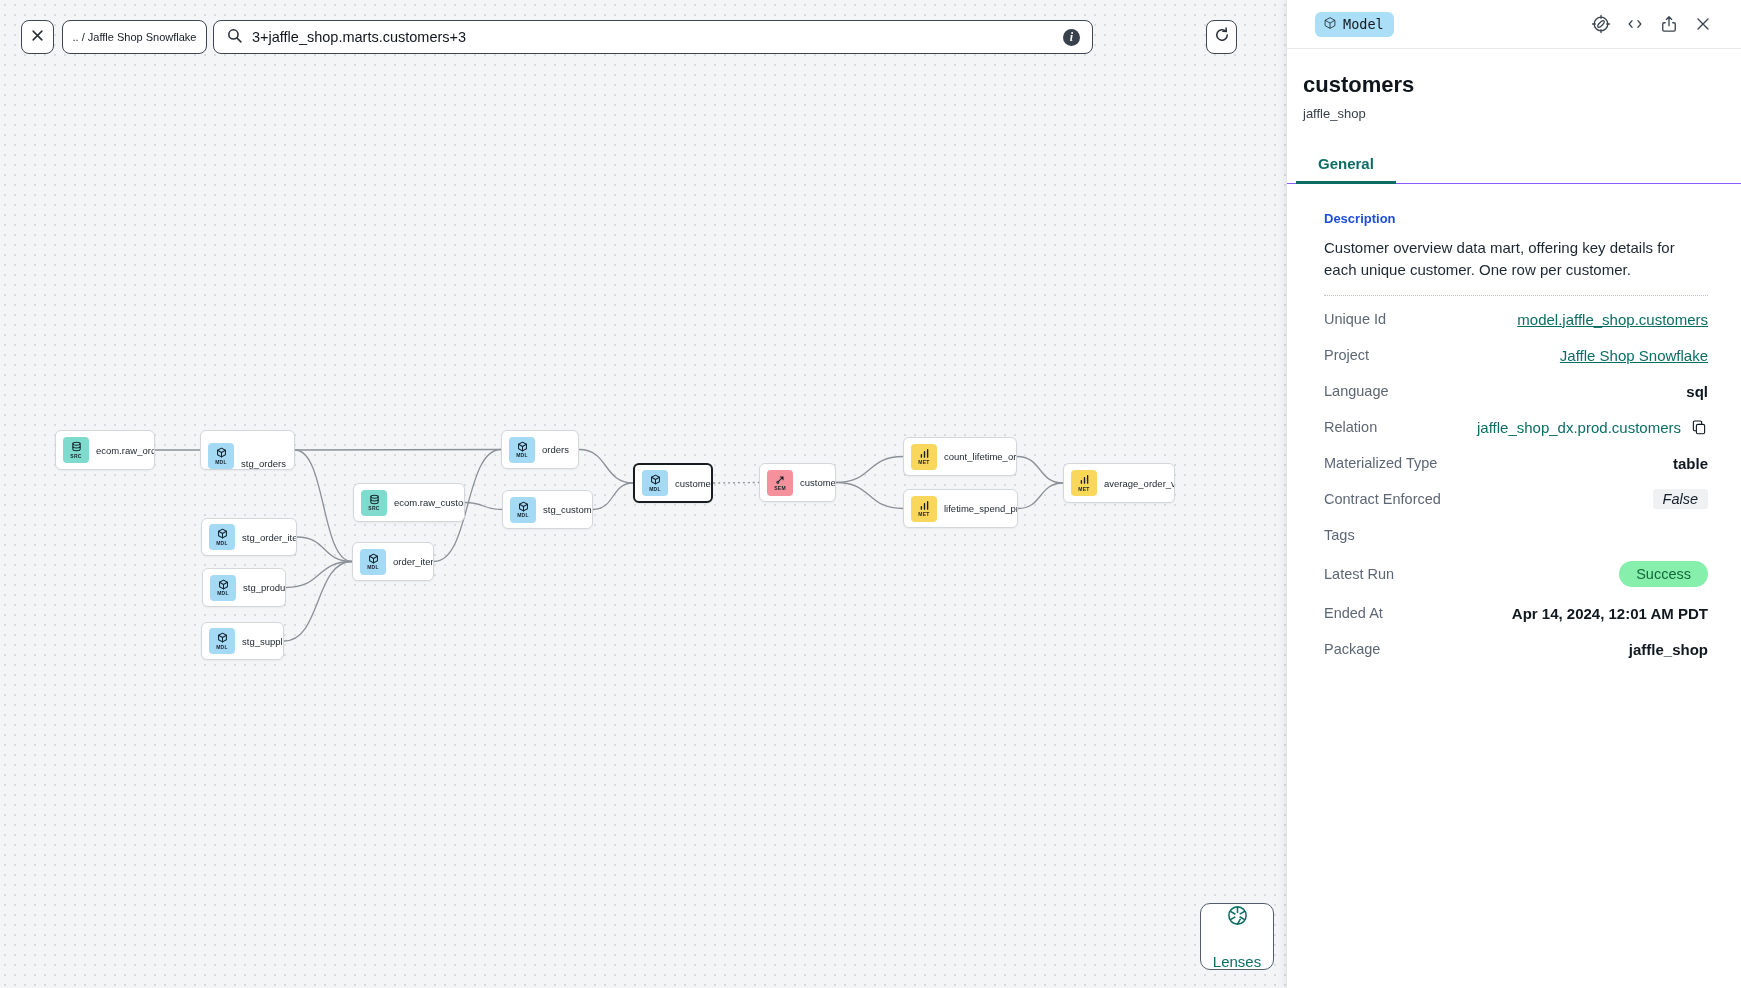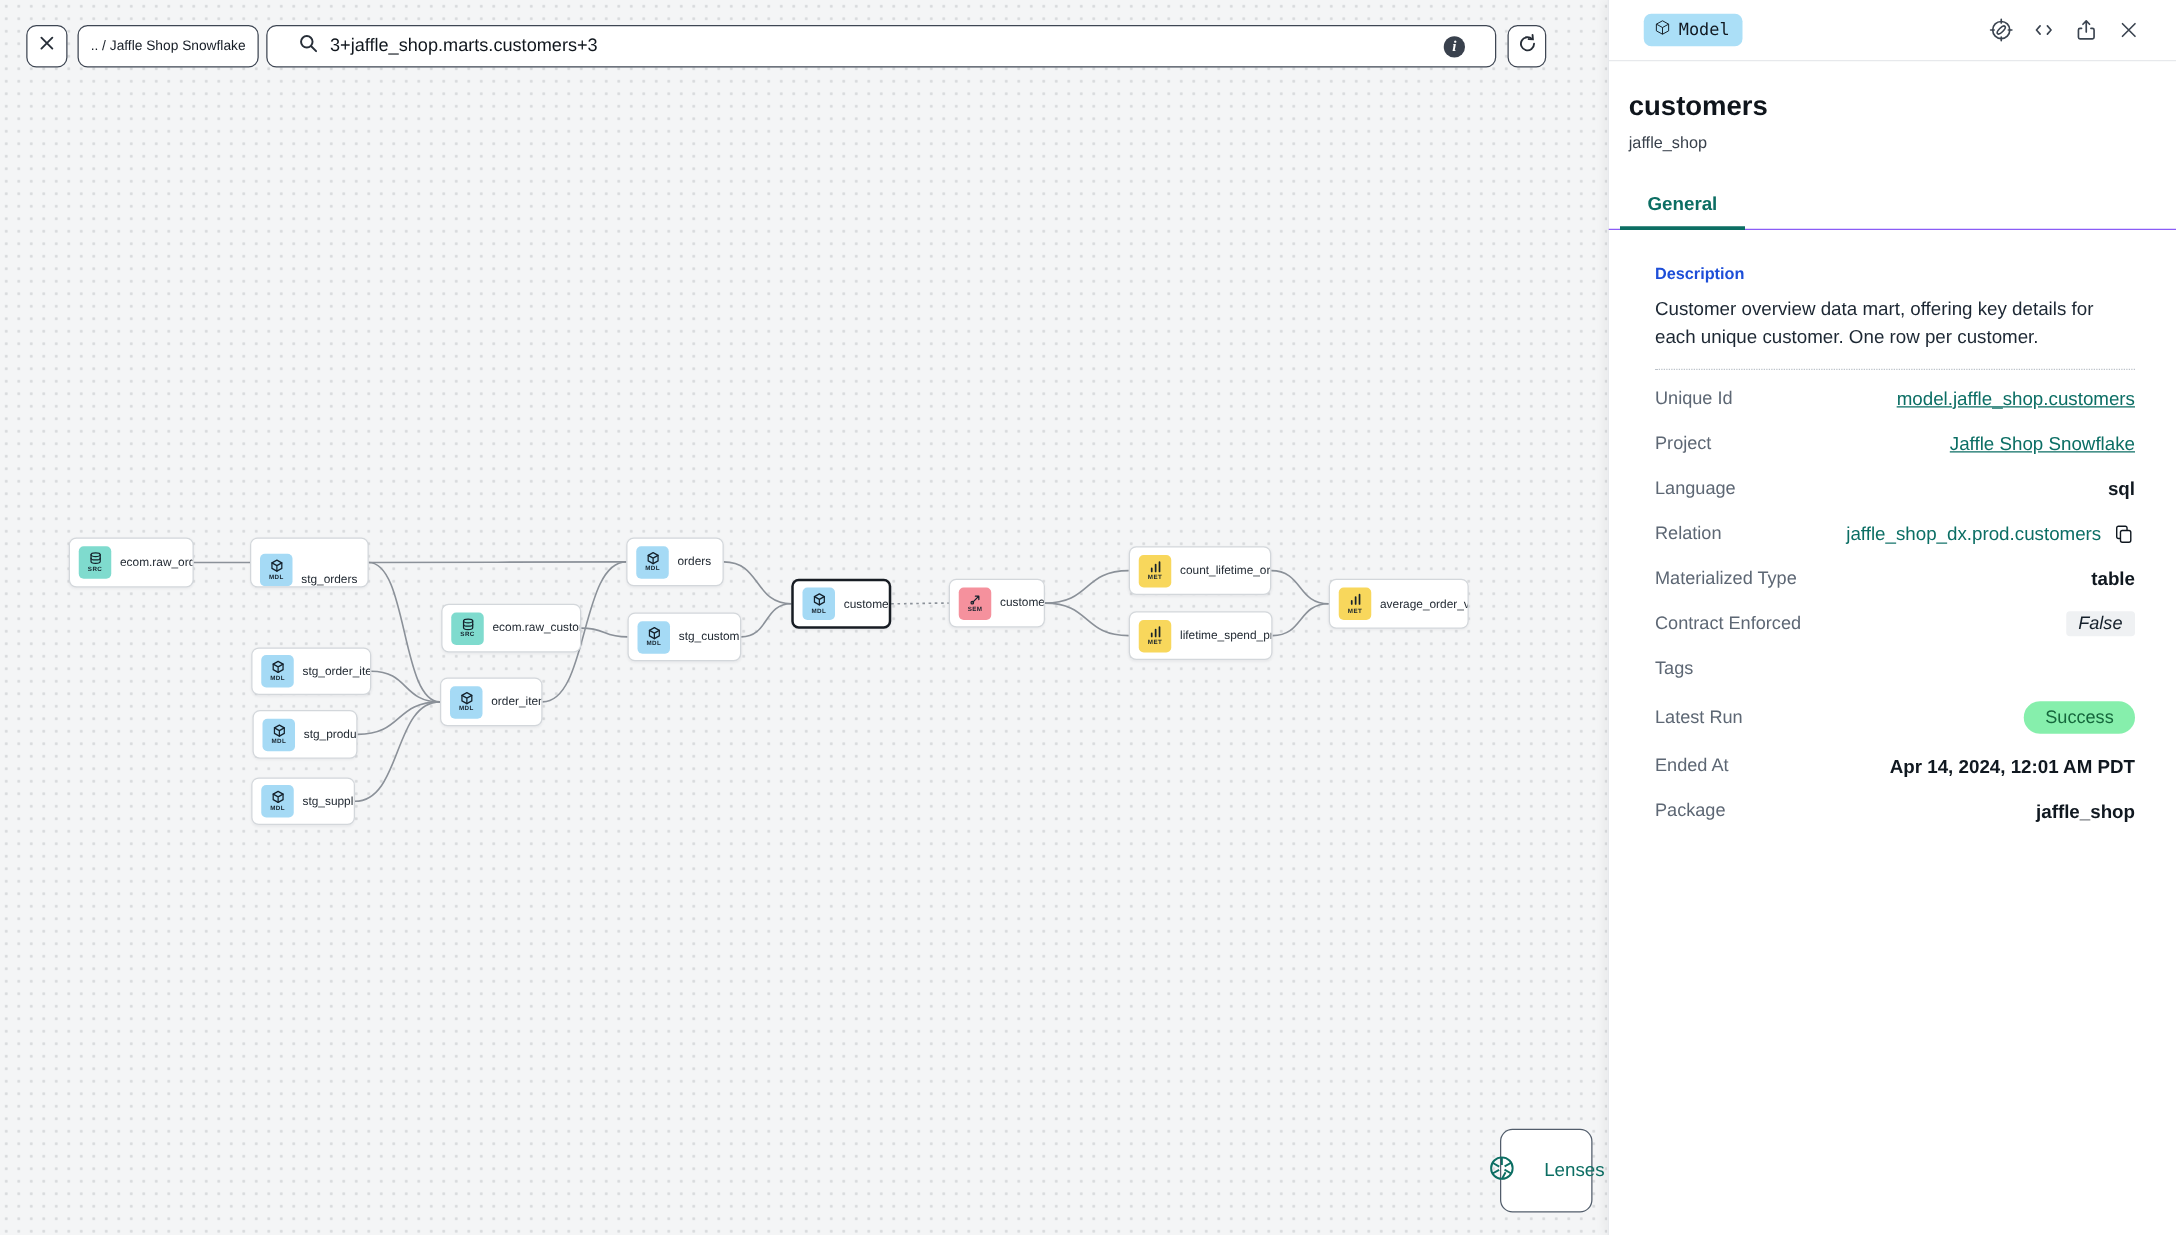--- a/index.html
+++ b/index.html
@@ -20,21 +20,21 @@
   #edges path { fill:none; stroke:#8b9199; stroke-width:1.3px; }
   #edges path.dashed { stroke-dasharray:2 3; }
 
   .ctrl {
     position:absolute; background:#fff; border:1px solid #3e4653; border-radius:8px;
     display:flex; align-items:center; justify-content:center; cursor:pointer;
     color:#272e38;
   }
   .btn-close-canvas { left:21px; top:20px; width:33px; height:34px; }
   .breadcrumb { left:62px; top:20px; width:145px; height:34px; font-size:11px; color:#161d26; font-weight:500; }
-  .searchbox { left:213px; top:20px; width:984px; height:34px; justify-content:flex-start; padding:0 24px; gap:9px; cursor:text; }
+  .searchbox { left:213px; top:20px; width:880px; height:34px; justify-content:flex-start; padding:0 12px; gap:9px; cursor:text; }
   .searchbox input {
     border:none; outline:none; flex:1; font-family:"Liberation Sans",sans-serif;
     font-size:14.5px; color:#10161d; background:transparent; padding:0;
   }
   .info-dot {
     width:17px; height:17px; border-radius:50%; background:#39414d; color:#fff;
     display:flex; align-items:center; justify-content:center; flex:0 0 auto;
     font-family:"Liberation Serif", serif; font-size:12px; font-weight:700; font-style:italic;
     cursor:pointer;
   }
@@ -51,22 +51,22 @@
     border-radius:4px; display:flex; flex-direction:column; align-items:center;
     justify-content:center; flex:0 0 auto; width:26px; height:26px;
   }
   .node-icon svg { width:11px; height:11px; display:block; fill:none; stroke:#15222c; stroke-width:1.1; stroke-linejoin:round; stroke-linecap:round; }
   .node-icon .t { font-size:5px; font-weight:700; color:#15222c; letter-spacing:.3px; line-height:1; margin-top:1.5px; }
   .node-label { font-size:9.5px; color:#222a33; white-space:nowrap; }
 
   
   .lenses {
     position:absolute; left:1200px; top:903px; width:74px; height:67px; background:#fff;
-    border:1px solid #525d6b; border-radius:10px; display:flex; flex-direction:row;
-    align-items:center; justify-content:center; gap:22px; cursor:pointer;
+    border:1px solid #525d6b; border-radius:10px; display:flex; flex-direction:column;
+    align-items:center; justify-content:flex-start; gap:22px; cursor:pointer;
   }
   .lenses svg { width:23px; height:23px; fill:none; stroke:#0c6e63; stroke-width:1.6; }
   .lenses .lbl { font-size:15px; color:#0c6e63; }
 
   
   .panel {
     position:absolute; top:0; right:0; width:455px; height:988px; background:#fff;
     border-left:1px solid #dfe2e6; box-shadow:-3px 0 8px rgba(0,0,0,.05);
   }
   .panel-top {

